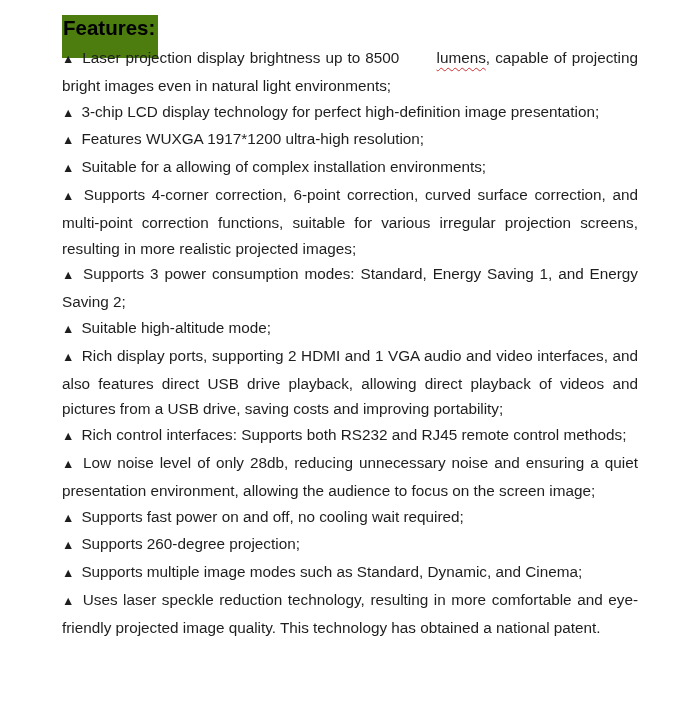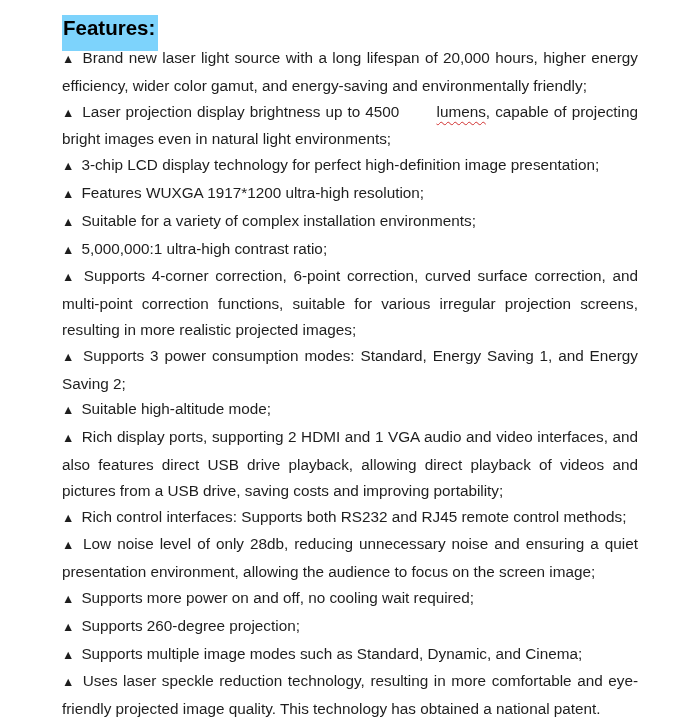--- a/index.html
+++ b/index.html
@@ -22,23 +22,23 @@
     text-align: justify;
   }
   .heading {
     margin: 0 0 4px 0;
     font-size: 20.5px;
     line-height: 27px;
     font-weight: 700;
     text-align: left;
   }
   .hl {
-    background: #7dd3fc;
+    background: #4d7c0f;
     color: #000000;
-    padding: 1px 3px 12px 1px;
+    padding: 1px 3px 19px 1px;
   }
   .item { margin: 0; }
   .marker {
     font-size: 12.5px;
     margin-right: 7px;
     color: #1e1e1e;
   }
   .misspell {
     text-decoration-line: underline;
     text-decoration-style: wavy;
@@ -48,45 +48,43 @@
     padding-left: 32px;
   }
 </style>
 </head>
 <body>
 
 <div class="doc">
 
   <h1 class="heading"><span class="hl">Features:</span></h1>
 
-  <p class="item"><span class="marker">▲</span><span>Brand new laser light source with a long lifespan of 20,000 hours, higher energy efficiency, wider color gamut, and energy-saving and environmentally friendly;</span></p>
 
-  <p class="item"><span class="marker">▲</span><span>Laser projection display brightness up to 4500 </span><span class="misspell">lumens</span><span>, capable of projecting bright images even in natural light environments;</span></p>
+  <p class="item"><span class="marker">▲</span><span>Laser projection display brightness up to 8500 </span><span class="misspell">lumens</span><span>, capable of projecting bright images even in natural light environments;</span></p>
 
   <p class="item"><span class="marker">▲</span><span>3-chip LCD display technology for perfect high-definition image presentation;</span></p>
 
   <p class="item"><span class="marker">▲</span><span>Features WUXGA 1917*1200 ultra-high resolution;</span></p>
 
-  <p class="item"><span class="marker">▲</span><span>Suitable for a variety of complex installation environments;</span></p>
+  <p class="item"><span class="marker">▲</span><span>Suitable for a allowing of complex installation environments;</span></p>
 
-  <p class="item"><span class="marker">▲</span><span>5,000,000:1 ultra-high contrast ratio;</span></p>
 
   <p class="item"><span class="marker">▲</span><span>Supports 4-corner correction, 6-point correction, curved surface correction, and multi-point correction functions, suitable for various irregular projection screens, resulting in more realistic projected images;</span></p>
 
   <p class="item"><span class="marker">▲</span><span>Supports 3 power consumption modes: Standard, Energy Saving 1, and Energy Saving 2;</span></p>
 
   <p class="item"><span class="marker">▲</span><span>Suitable high-altitude mode;</span></p>
 
   <p class="item"><span class="marker">▲</span><span>Rich display ports, supporting 2 HDMI and 1 VGA audio and video interfaces, and also features direct USB drive playback, allowing direct playback of videos and pictures from a USB drive, saving costs and improving portability;</span></p>
 
   <p class="item"><span class="marker">▲</span><span>Rich control interfaces: Supports both RS232 and RJ45 remote control methods;</span></p>
 
   <p class="item"><span class="marker">▲</span><span>Low noise level of only 28db, reducing unnecessary noise and ensuring a quiet presentation environment, allowing the audience to focus on the screen image;</span></p>
 
-  <p class="item"><span class="marker">▲</span><span>Supports more power on and off, no cooling wait required;</span></p>
+  <p class="item"><span class="marker">▲</span><span>Supports fast power on and off, no cooling wait required;</span></p>
 
   <p class="item"><span class="marker">▲</span><span>Supports 260-degree projection;</span></p>
 
   <p class="item"><span class="marker">▲</span><span>Supports multiple image modes such as Standard, Dynamic, and Cinema;</span></p>
 
   <p class="item"><span class="marker">▲</span><span>Uses laser speckle reduction technology, resulting in more comfortable and eye-friendly projected image quality. This technology has obtained a national patent.</span></p>
 
 </div>
 
 </body></html>

